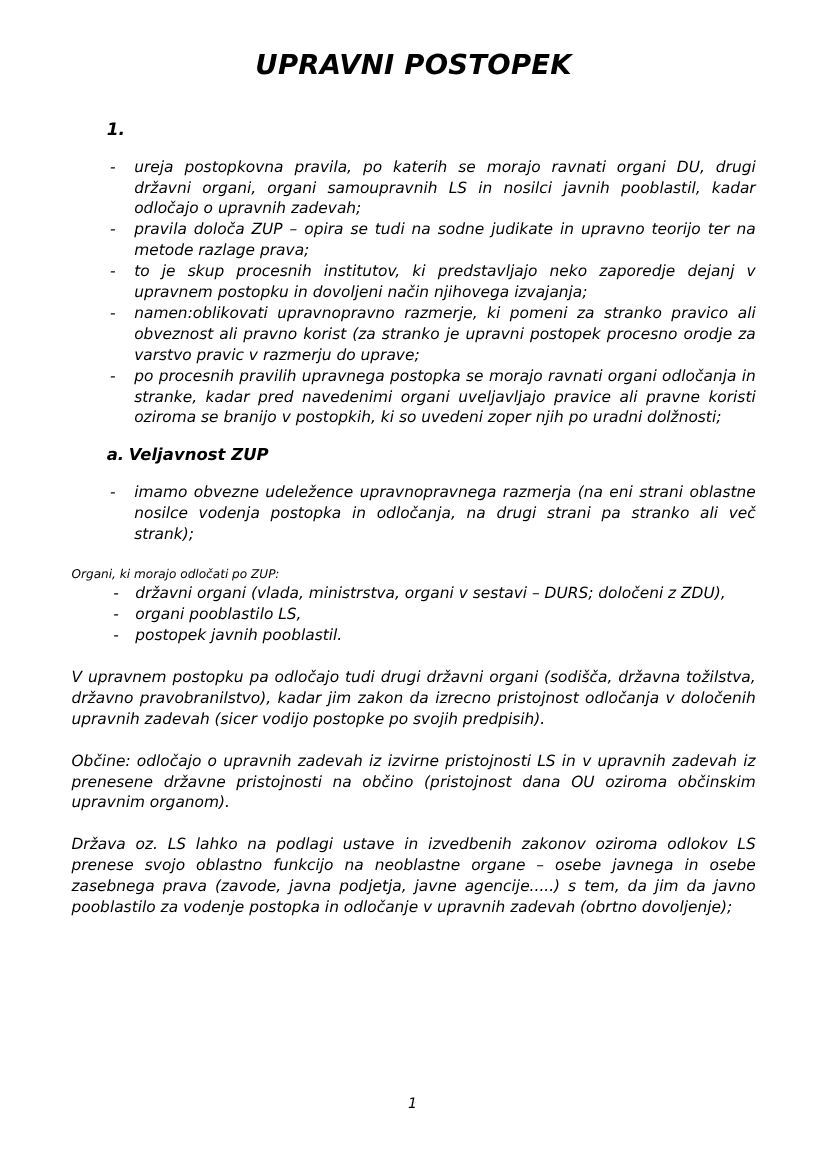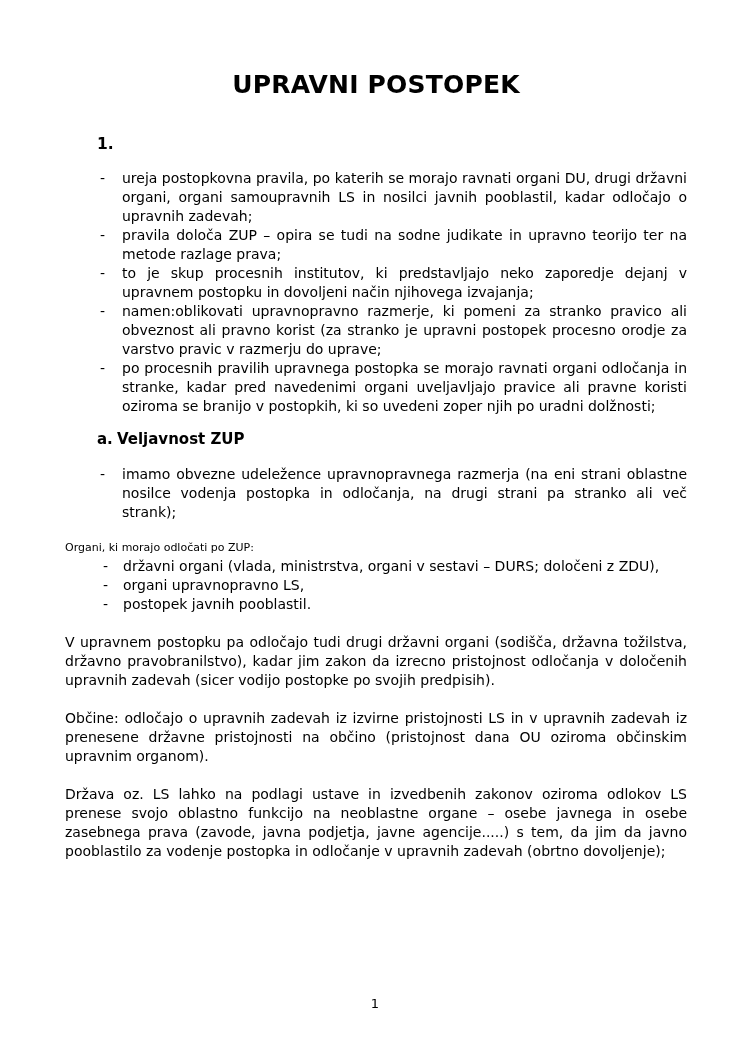--- a/index.html
+++ b/index.html
@@ -12,23 +12,24 @@
     height: 1061px;
     font-family: "DejaVu Sans", "Liberation Sans", sans-serif;
     color: #000000;
     -webkit-font-smoothing: antialiased;
   }
   .page {
     position: relative;
     width: 750px;
     height: 1061px;
     box-sizing: border-box;
-    padding: 71px 63px 0 65px;
+    padding: 45px 63px 0 65px;
     background: #ffffff;
     overflow: hidden;
+    font-style: italic;
   }
   .doc-title {
     font-size: 25px;
     font-weight: bold;
     line-height: 28px;
     text-align: center;
     letter-spacing: 0.2px;
   }
   
   .heading {
@@ -142,21 +143,21 @@
 
   <div class="intro-line">Organi, ki morajo odločati po ZUP:</div>
 
   <div class="inner-list">
     <div class="bullet-item">
       <span class="dash">-</span>
       <span class="btext">državni organi (vlada, ministrstva, organi v sestavi – DURS; določeni z ZDU),</span>
     </div>
     <div class="bullet-item">
       <span class="dash">-</span>
-      <span class="btext">organi upravnopravno LS,</span>
+      <span class="btext">organi pooblastilo LS,</span>
     </div>
     <div class="bullet-item">
       <span class="dash">-</span>
       <span class="btext">postopek javnih pooblastil.</span>
     </div>
   </div>
 
   <div class="para">V upravnem postopku pa odločajo tudi drugi državni organi (sodišča, državna tožilstva, državno pravobranilstvo), kadar jim zakon da izrecno pristojnost odločanja v določenih upravnih zadevah (sicer vodijo postopke po svojih predpisih).</div>
 
   <div class="para gap16">Občine: odločajo o upravnih zadevah iz izvirne pristojnosti LS in v upravnih zadevah iz prenesene državne pristojnosti na občino (pristojnost dana OU oziroma občinskim upravnim organom).</div>

